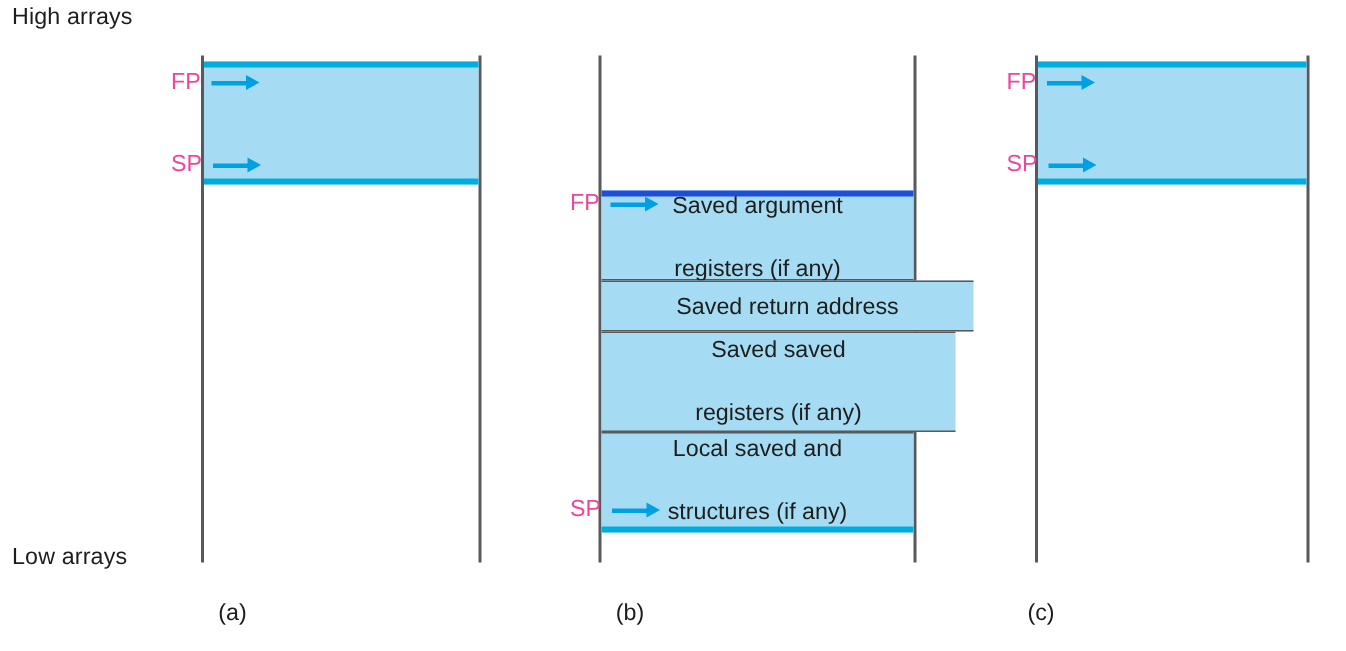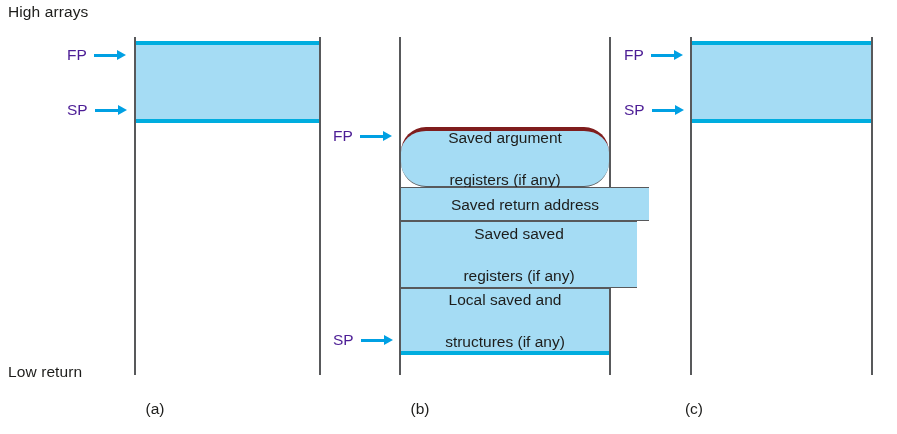--- a/index.html
+++ b/index.html
@@ -56,36 +56,37 @@
     border-top:1.5px solid #58595b;
     border-bottom:1.5px solid #58595b;
     display:flex;
     align-items:center;
     justify-content:center;
     text-align:center;
     font-size:15.5px;
     line-height:21px;
     color:#1d1d1b;
   }
-  .seg.cap-top{border-top:4px solid #7f1d1d;border-radius:25px;}
+  .seg.cap-top{border-top:4px solid #1d4ed8;}
   .seg.cap-bottom{border-bottom:4px solid #00addf;}
   .seg span{display:block;padding:0 4px;}
 
   
   .ptr{
     position:absolute;
     height:20px;
     display:flex;
     align-items:center;
     white-space:nowrap;
   }
   .ptr .ptr-text{
     font-size:15.5px;
-    color:#4c1d95;
+    color:#ec4899;
     line-height:20px;
+    margin-left:47px;
   }
   .ptr .arrow{
     position:relative;
     width:34px;height:10px;
     margin-left:7px;
     display:inline-block;
   }
   .ptr .arrow::before{
     content:"";
     position:absolute;
@@ -103,21 +104,21 @@
     border-left:9px solid #00a0e3;
   }
 </style>
 </head>
 <body>
 
 <div class="stage">
 
   <div id="high-address" class="addr-label">High arrays</div>
 
-  <div id="low-address" class="addr-label">Low return</div>
+  <div id="low-address" class="addr-label">Low arrays</div>
 
   <div class="rail" style="left:134px;"></div>
   <div class="rail" style="left:319px;"></div>
 
   <div class="frame-block" style="left:136px;top:41px;width:183px;height:82px;"></div>
 
   <div class="ptr" style="left:67px;top:45px;">
     <span class="ptr-text">FP</span>
     <span class="arrow"></span>
   </div>

